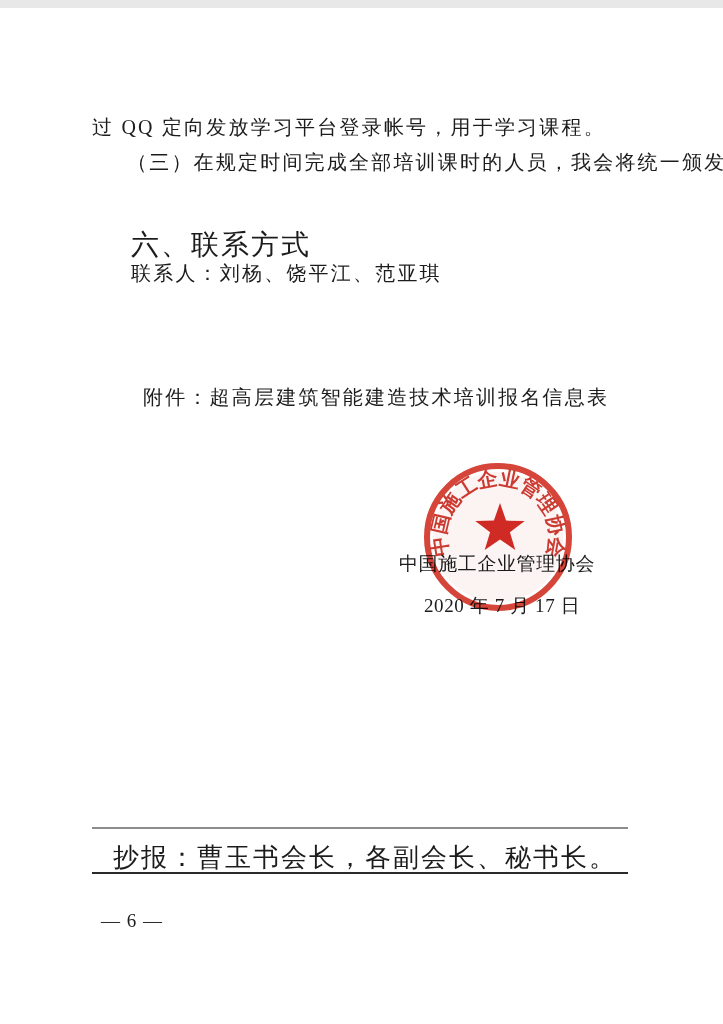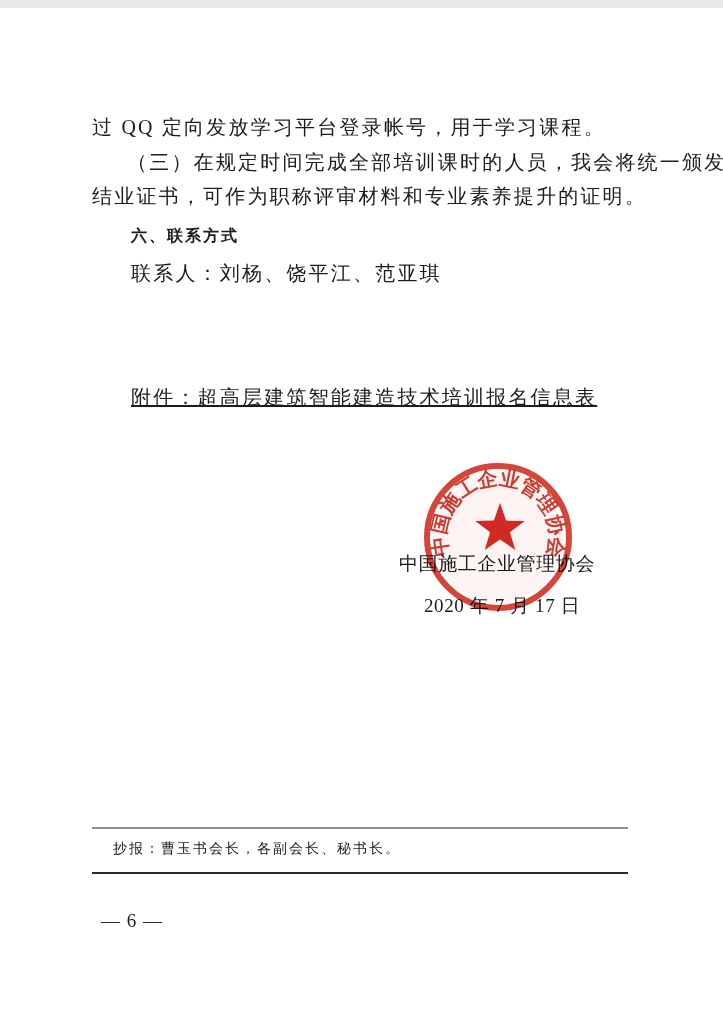--- a/index.html
+++ b/index.html
@@ -14,22 +14,22 @@
     color: #1c1c1c;
   }
   .abs { position: absolute; white-space: nowrap; }
   .body-text {
     font-size: 20px;
     letter-spacing: 2.2px;
     line-height: 26px;
   }
   .heading {
     font-family: "Liberation Sans", sans-serif;
-    font-weight: bold;
-    font-size: 16px;
+    font-weight: normal;
+    font-size: 28px;
     letter-spacing: 2px;
   }
   .sig-text {
     font-size: 19px;
     letter-spacing: 0.6px;
     z-index: 2;
   }
   .seal-wrap {
     left: 415px;
     top: 445px;
@@ -37,48 +37,47 @@
     height: 170px;
     z-index: 3;
     mix-blend-mode: multiply;
   }
   .footer-rule { height: 2px; width: 536px; left: 92px; }
   .rule-top { top: 819px; background: #8d8d8d; }
   .rule-bottom { top: 864px; background: #2a2a2a; }
   .footer-cc {
     left: 113px;
     top: 832px;
-    font-size: 14px;
+    font-size: 26px;
     letter-spacing: 2px;
   }
   .page-num {
     left: 101px;
     top: 902px;
     font-size: 19px;
     letter-spacing: 1px;
   }
   .l-line1 { left: 92px;  top: 106px; }
   .l-line2 { left: 127px; top: 141px; }
   .l-line3 { left: 92px;  top: 175px; }
   .l-head  { left: 131px; top: 218px; }
   .l-c1    { left: 131px; top: 252px; }
   .l-c2    { left: 131px; top: 290px; }
   .l-c3    { left: 131px; top: 324px; }
-  .l-att   { left: 131px; top: 376px; text-decoration: underline; }
+  .l-att   { left: 143px; top: 376px; }
   .l-org   { left: 399px; top: 543px; }
   .l-date  { left: 424px; top: 585px; }
 </style>
 </head>
 <body>
 
 <div class="page">
 
   <div class="abs body-text l-line1">过 QQ 定向发放学习平台登录帐号，用于学习课程。</div>
   <div class="abs body-text l-line2">（三）在规定时间完成全部培训课时的人员，我会将统一颁发</div>
-  <div class="abs body-text l-line3">结业证书，可作为职称评审材料和专业素养提升的证明。</div>
 
   <div class="abs heading l-head">六、联系方式</div>
 
   <div class="abs body-text l-c1">联系人：刘杨、饶平江、范亚琪</div>
 
   <div class="abs body-text l-att">附件：超高层建筑智能建造技术培训报名信息表</div>
 
   <div class="abs sig-text l-org">中国施工企业管理协会</div>
   <div class="abs sig-text l-date">2020 年 7 月 17 日</div>
 

